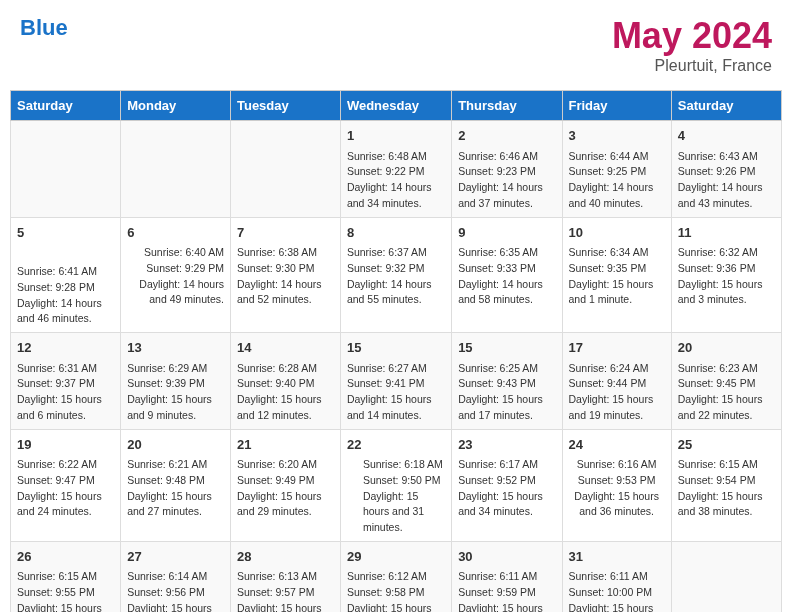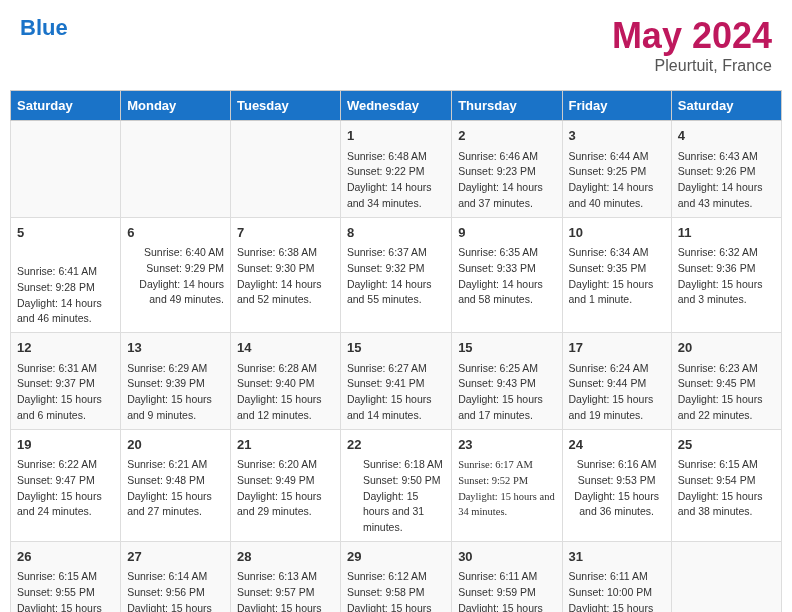--- a/index.html
+++ b/index.html
@@ -262,21 +262,21 @@
 Daylight: 15 hours and 29 minutes.</div>
         </td>
         <td>
           <div class="day-number">22</div>
           <div class="day-info" style="white-space: pre-line; margin-left: 16px;">Sunrise: 6:18 AM
 Sunset: 9:50 PM
 Daylight: 15 hours and 31 minutes.</div>
         </td>
         <td>
           <div class="day-number">23</div>
-          <div class="day-info" style="white-space: pre-line; font-family: Liberation Serif, serif;">Sunrise: 6:17 AM
+          <div class="day-info" style="white-space: pre-line;">Sunrise: 6:17 AM
 Sunset: 9:52 PM
 Daylight: 15 hours and 34 minutes.</div>
         </td>
         <td>
           <div class="day-number">24</div>
           <div class="day-info" style="white-space: pre-line; text-align: center;">Sunrise: 6:16 AM
 Sunset: 9:53 PM
 Daylight: 15 hours and 36 minutes.</div>
         </td>
         <td>

